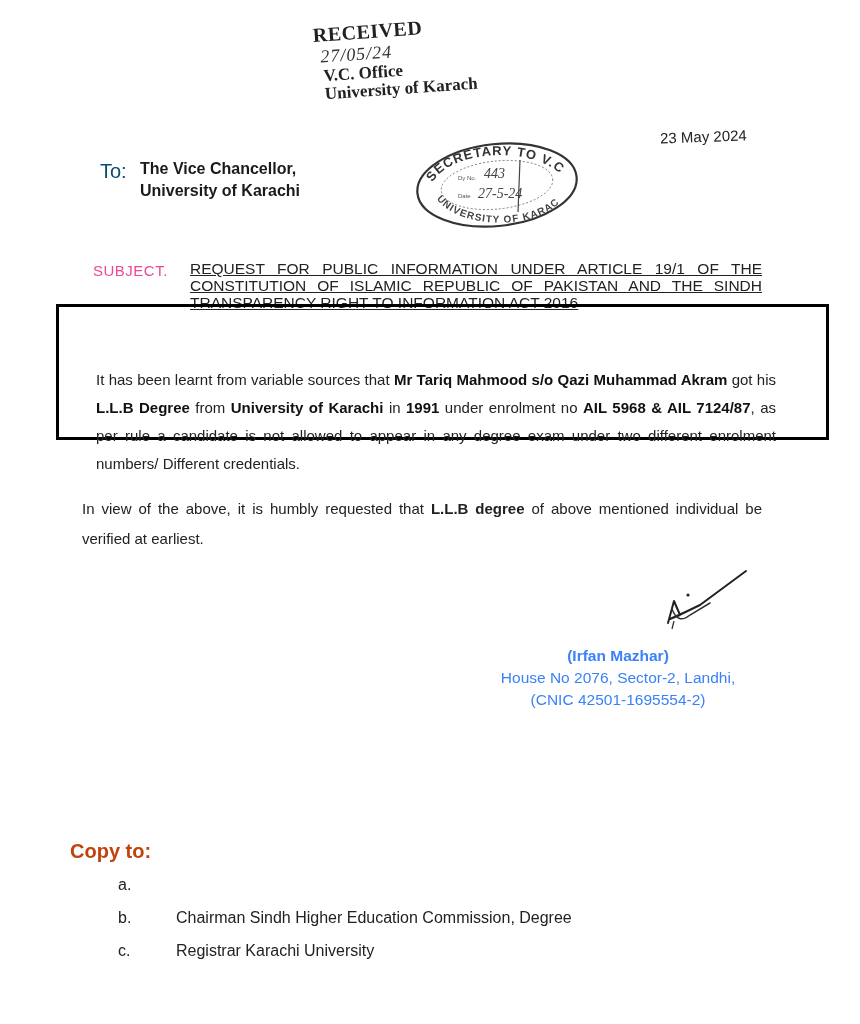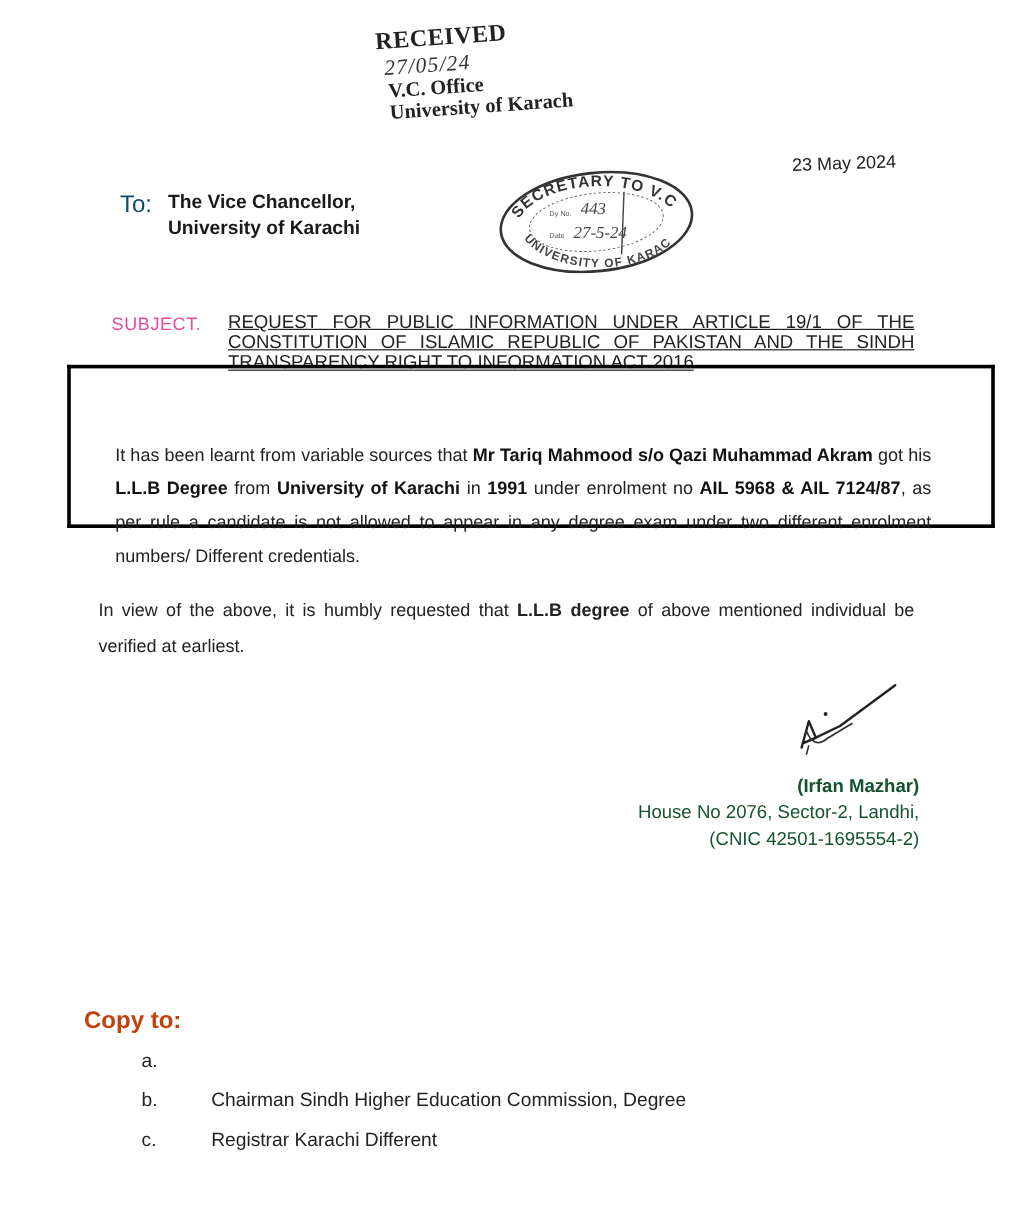--- a/index.html
+++ b/index.html
@@ -27,21 +27,21 @@
   .box { left: 56px; top: 304px; width: 773px; height: 136px; border: 3px solid #000; border-left: none; box-sizing: border-box; }
   .box-left { left: 56px; top: 304px; width: 3px; height: 136px; background: #000; }
   .para1 {
     left: 96px; top: 346px; width: 680px; font-size: 15px; line-height: 28px; text-align: justify; color: #222; margin-top: 20px;
   }
   .para1 b { color: #111; }
   .para2 {
     left: 82px; top: 494px; width: 680px; font-size: 15px; line-height: 30px; text-align: justify; color: #222;
   }
   .signature { left: 660px; top: 565px; width: 100px; height: 65px; }
-  .sig-block { left: 470px; top: 645px; width: 296px; text-align: right; font-size: 15.5px; line-height: 22px; color: #14532d; }
+  .sig-block { left: 470px; top: 645px; width: 296px; text-align: center; font-size: 15.5px; line-height: 22px; color: #3b82f6; }
   .sig-block .name { font-weight: bold; }
   .copy-label { left: 70px; top: 840px; font-size: 20px; font-weight: bold; color: #c2410c; }
   .copy-list { left: 118px; top: 868px; font-size: 16px; color: #222; }
   .copy-item { display: flex; height: 33px; align-items: center; }
   .copy-item .letter { width: 58px; }
 </style>
 </head>
 <body>
 
 <div class="abs stamp-received">
@@ -110,15 +110,15 @@
 <div class="abs copy-list">
   <div class="copy-item">
     <span class="letter">a.</span>
   </div>
   <div class="copy-item">
     <span class="letter">b.</span>
     <span>Chairman Sindh Higher Education Commission, Degree</span>
   </div>
   <div class="copy-item">
     <span class="letter">c.</span>
-    <span>Registrar Karachi Different</span>
+    <span>Registrar Karachi University</span>
   </div>
 </div>
 
 </body></html>

